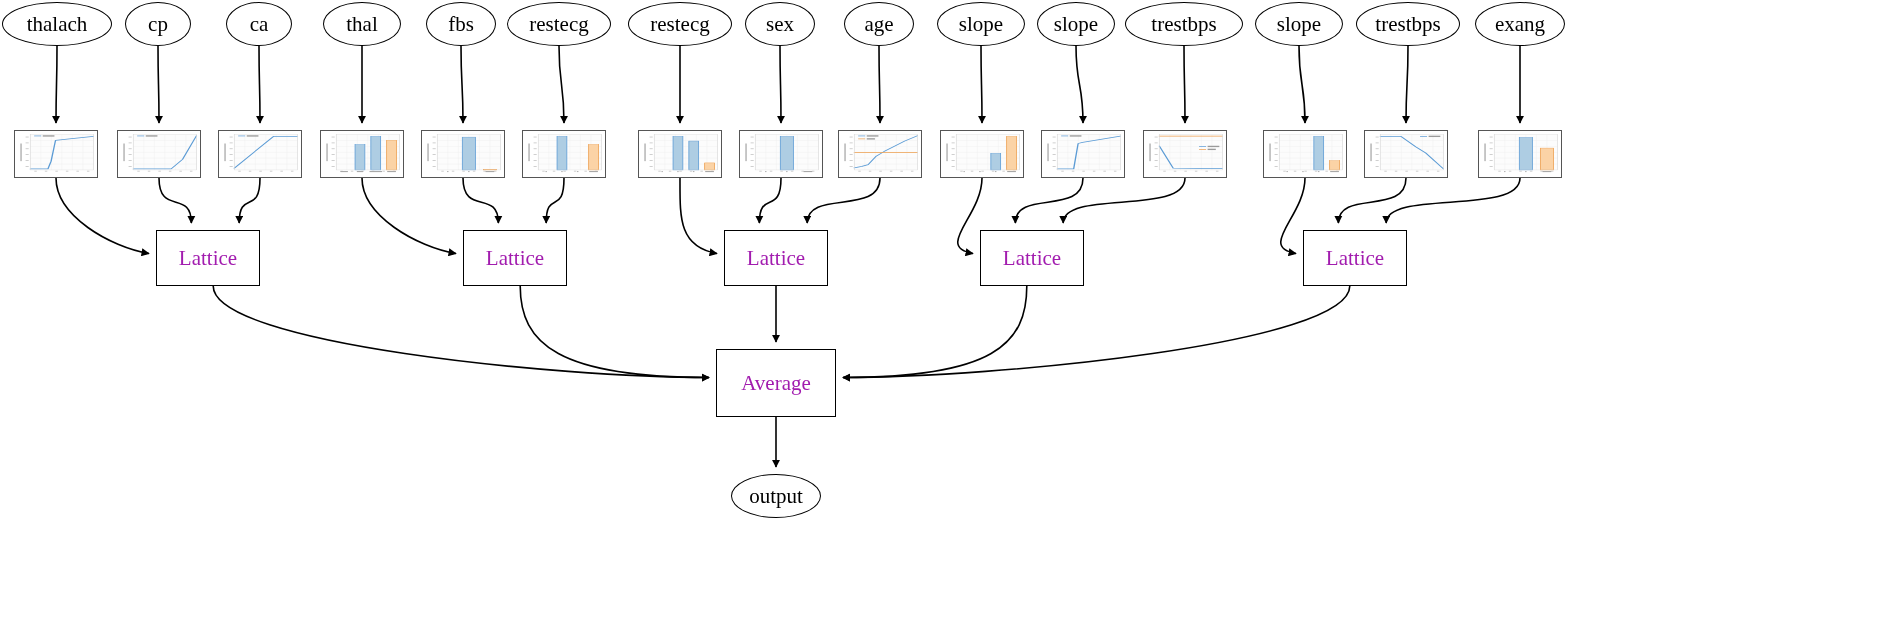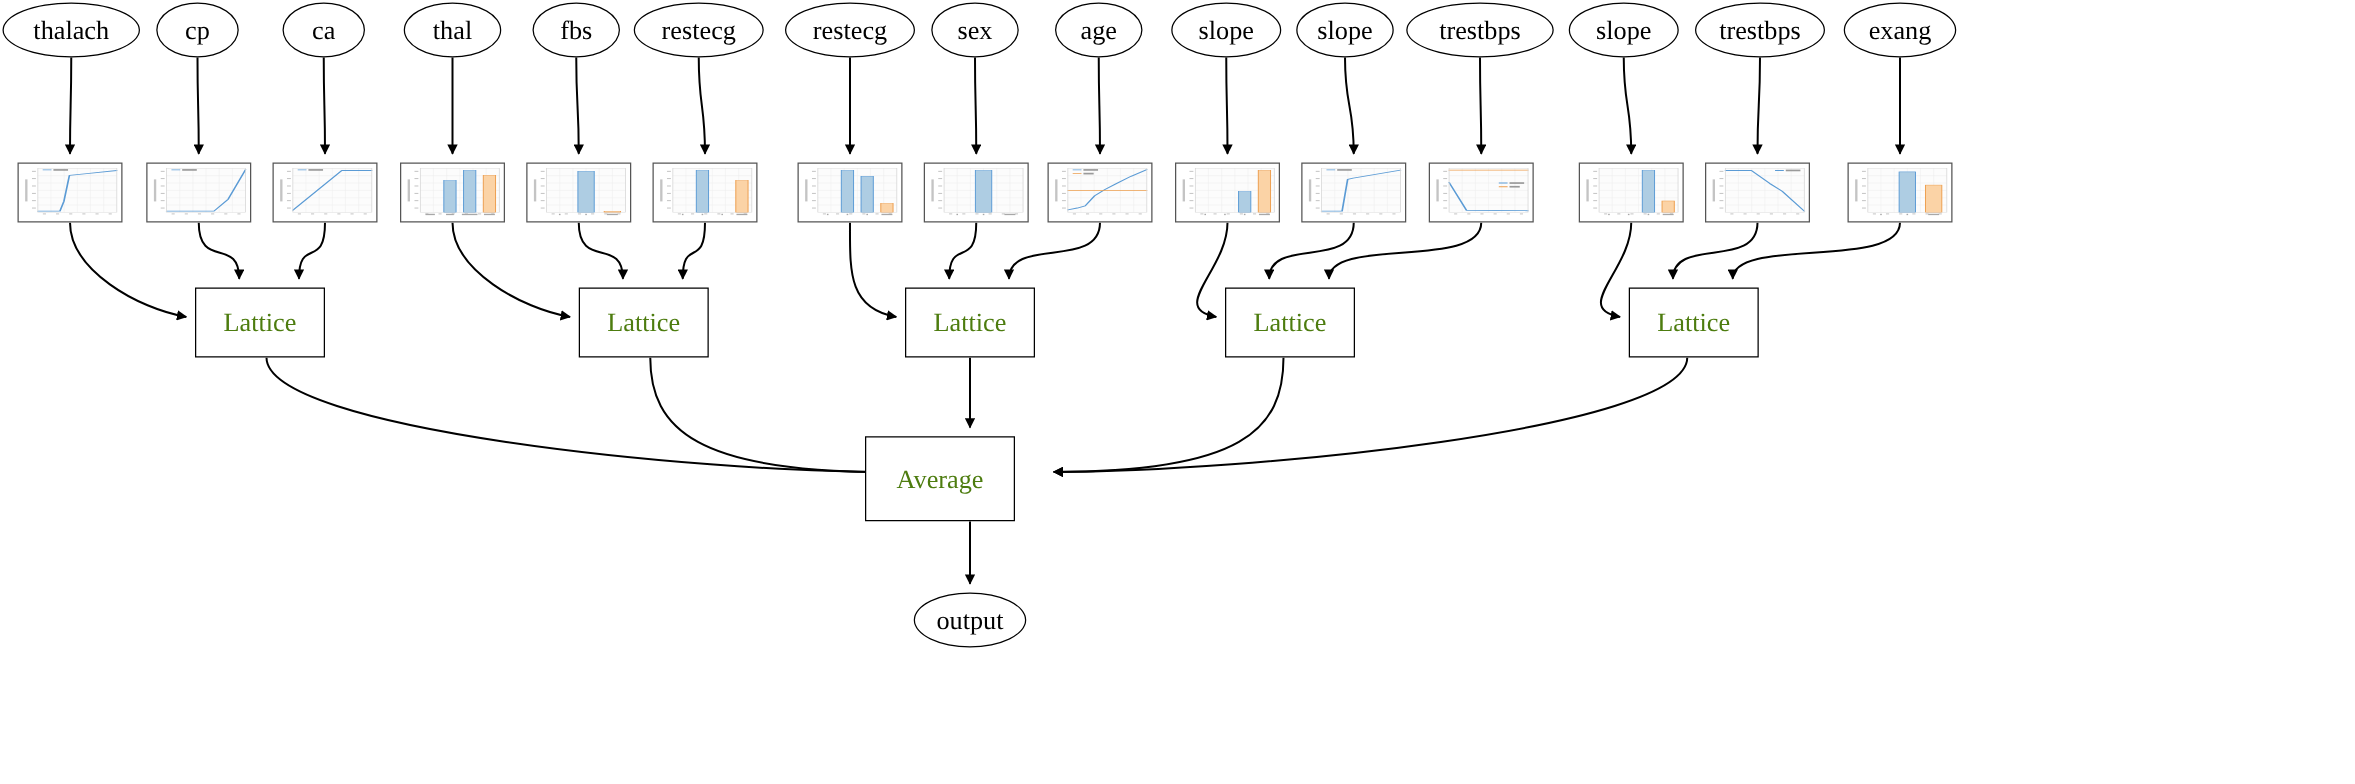--- a/index.html
+++ b/index.html
@@ -4,21 +4,21 @@
 <style>
   html,body{margin:0;padding:0;background:#ffffff;}
   body{width:1884px;height:627px;font-family:"Liberation Serif",serif;overflow:hidden;}
   #stage{position:relative;width:1884px;height:627px;}
   svg.layer{position:absolute;left:0;top:0;width:1884px;height:627px;overflow:visible;}
   .node-ell{position:absolute;border:1.6px solid #000;border-radius:50%;background:#fff;
             display:flex;align-items:center;justify-content:center;box-sizing:border-box;}
   .node-ell span{font-family:"Liberation Serif",serif;font-size:21px;color:#000;white-space:nowrap;}
   .node-box{position:absolute;border:1.6px solid #000;background:#fff;box-sizing:border-box;
             display:flex;align-items:center;justify-content:center;}
-  .node-box span{font-family:"Liberation Serif",serif;font-size:21px;color:#4d7c0f;}
+  .node-box span{font-family:"Liberation Serif",serif;font-size:21px;color:#a21caf;}
   .plot{position:absolute;border:1.2px solid #555;background:#fff;box-sizing:border-box;padding:2px;}
   .plot svg{display:block;width:100%;height:100%;}
 </style>
 </head>
 <body>
 
 <div id="stage">
   <svg class="layer" id="edges">
     <defs>
       <marker id="arrow" viewBox="0 0 10 10" refX="9" refY="5" markerWidth="5.2" markerHeight="5.2" orient="auto-start-reverse">
@@ -119,21 +119,21 @@
       </div>
       <div class="node-box" style="left: 724px; top: 230px; width: 104px; height: 56px;">
         <span>Lattice</span>
       </div>
       <div class="node-box" style="left: 980px; top: 230px; width: 104px; height: 56px;">
         <span>Lattice</span>
       </div>
       <div class="node-box" style="left: 1303px; top: 230px; width: 104px; height: 56px;">
         <span>Lattice</span>
       </div>
-      <div class="node-box" style="left: 692px; top: 349px; width: 120px; height: 68px; justify-content: center;">
+      <div class="node-box" style="left: 716px; top: 349px; width: 120px; height: 68px; justify-content: center;">
         <span>Average</span>
       </div>
       <div class="plot" style="left: 14px; top: 130px; width: 84px; height: 48px;">
         <svg viewBox="0 0 100 100" preserveAspectRatio="none">
           <rect x="17" y="4" width="81" height="84" fill="#fcfcfc"></rect>
           <line x1="17" y1="18" x2="98" y2="18" stroke="#ededed" stroke-width="0.7"></line>
           <line x1="17" y1="32" x2="98" y2="32" stroke="#ededed" stroke-width="0.7"></line>
           <line x1="17" y1="46" x2="98" y2="46" stroke="#ededed" stroke-width="0.7"></line>
           <line x1="17" y1="60" x2="98" y2="60" stroke="#ededed" stroke-width="0.7"></line>
           <line x1="17" y1="74" x2="98" y2="74" stroke="#ededed" stroke-width="0.7"></line>

